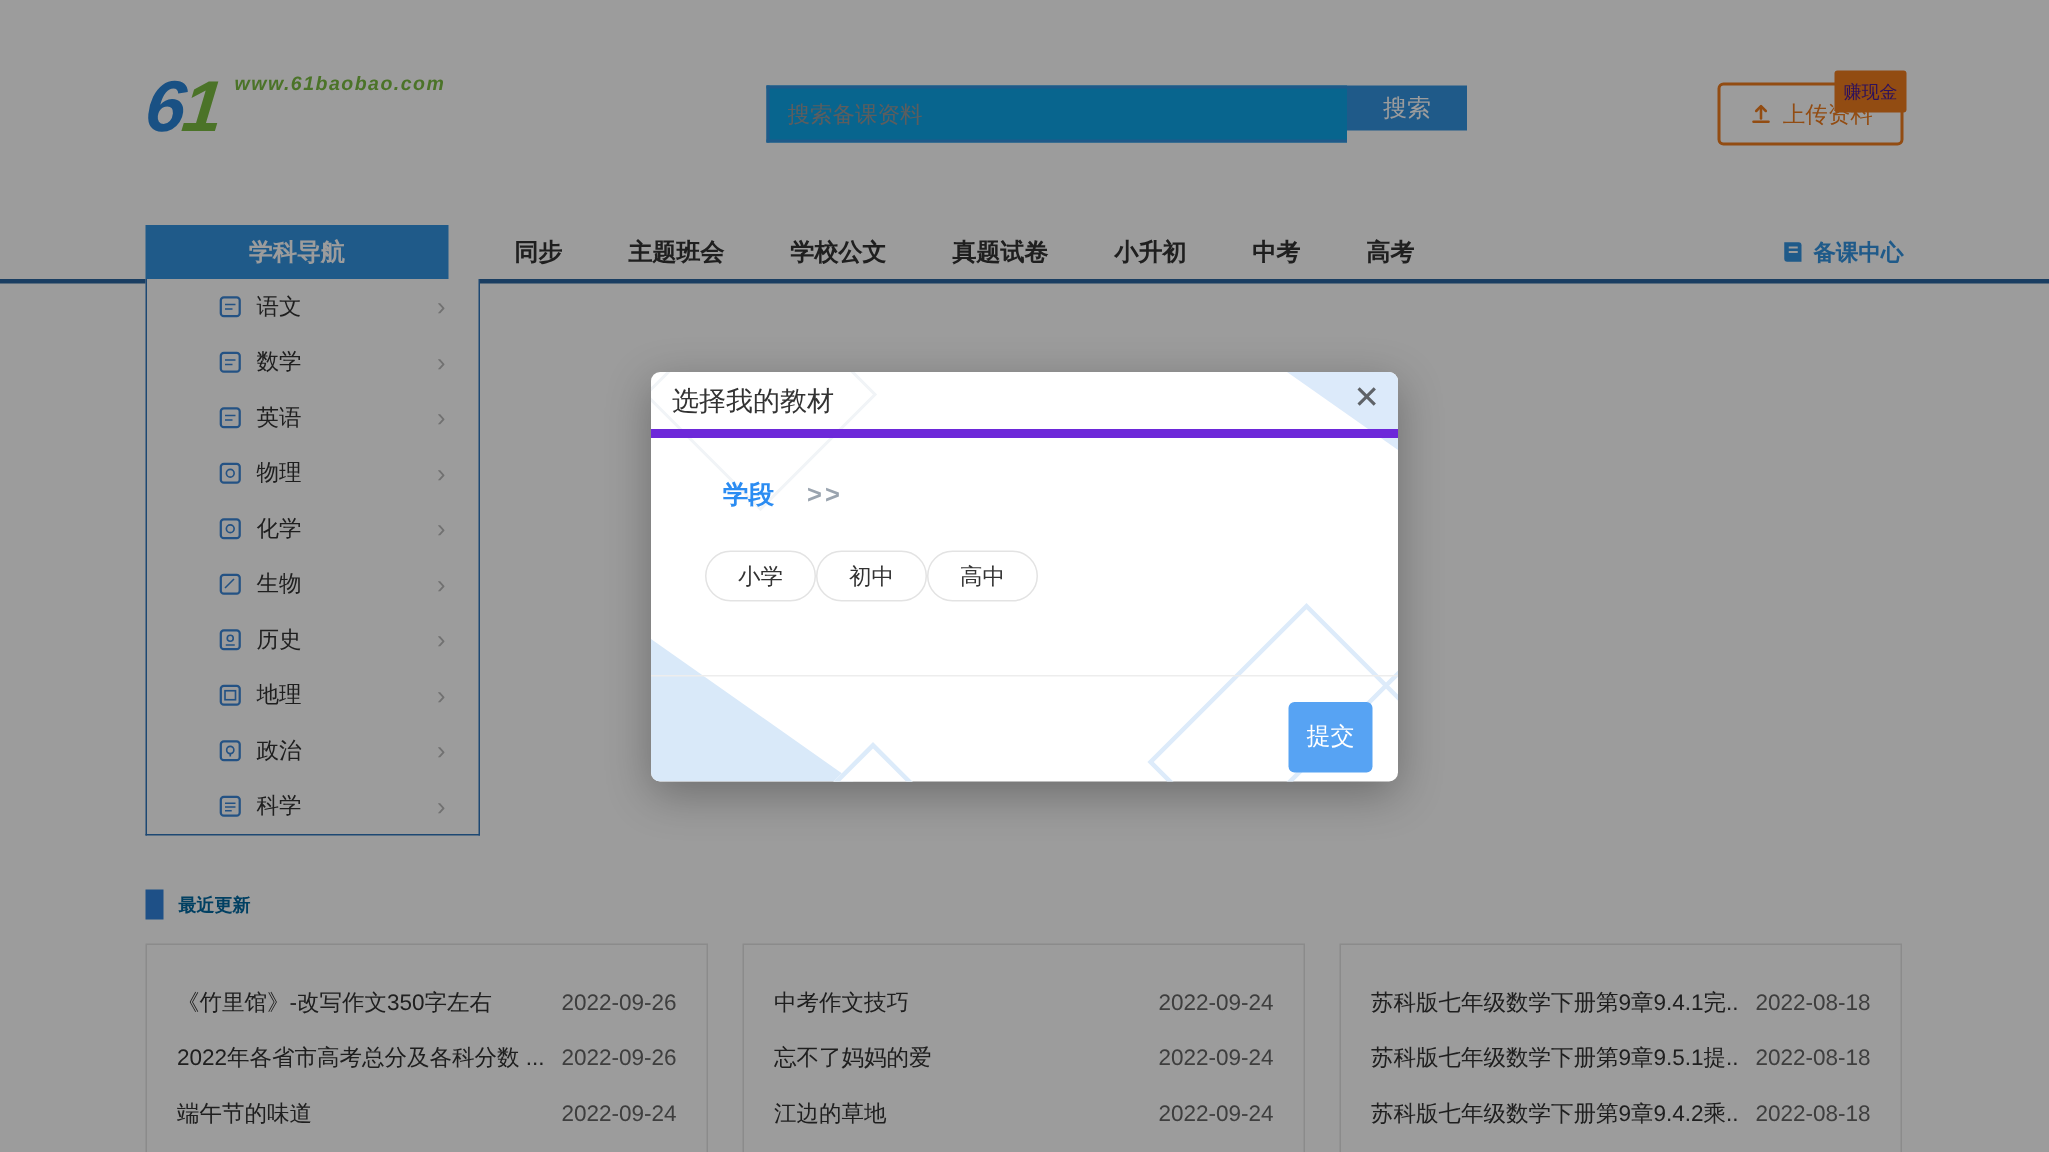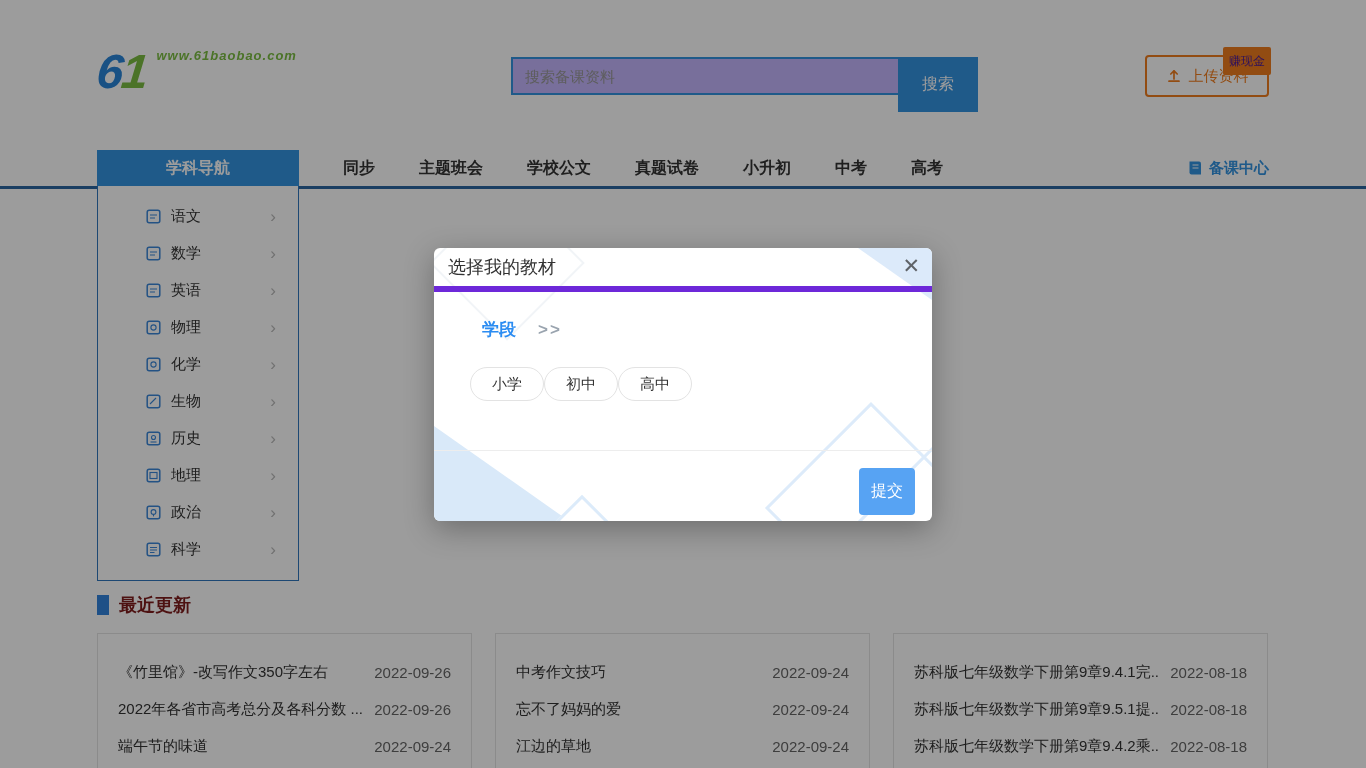--- a/index.html
+++ b/index.html
@@ -12,55 +12,55 @@
   .header { height:150px; }
   .logo { position:absolute; left:0; top:46px; display:flex; align-items:flex-start; gap:10px; }
   .logo-num { font-size:48px; font-weight:800; font-style:italic; letter-spacing:-2px;
               transform:skewX(-6deg); line-height:52px; }
   .logo-6 { color:#2a85d8; } .logo-1 { color:#7bbd42; }
   .logo-right { display:flex; flex-direction:column; }
   .logo-cn { font-size:31px; font-weight:800; font-style:italic; color:#2a85d8; line-height:34px; letter-spacing:2px;}
   .logo-url { font-size:13px; font-weight:700; font-style:italic; color:#7bbd42; letter-spacing:1px; margin-top:2px;}
   .searchbar { position:absolute; left:414px; top:57px; display:flex; height:38px; }
   .search-input { width:387px; height:38px; border:2px solid #3393e1; border-right:none;
-                  padding:0 12px; font-size:15px; outline:none; color:#333; background:#c4b5fd;}
+                  padding:0 12px; font-size:15px; outline:none; color:#333; background:#0ea5e9;}
   .search-input::placeholder { color:#999; }
-  .search-btn { width:80px; height:55px; background:#3393e1; color:#fff; border:none;
+  .search-btn { width:80px; height:30px; background:#3393e1; color:#fff; border:none;
                 font-size:16px; cursor:pointer; }
   .upload-btn { position:absolute; right:0; top:55px; width:124px; height:42px;
                 border:2px solid #ef7c1e; border-radius:4px; background:transparent;
                 color:#ef7c1e; font-size:15px; display:flex; align-items:center;
                 justify-content:center; gap:7px; cursor:pointer; }
   .upload-badge { position:absolute; right:-4px; top:-10px; background:#ef7c1e; color:#4c1d95;
                   font-size:12px; padding:7px 6px; border-radius:2px; line-height:14px; }
 
   
   .navwrap { width:1366px; border-bottom:3px solid #2b66a0; }
   .nav { height:36px; display:flex; align-items:center; }
   .nav-active { width:202px; height:36px; background:#3393e1; color:#fff; font-size:16px;
                 font-weight:700; display:flex; align-items:center; justify-content:center; cursor:pointer;}
   .nav-item { font-size:16px; font-weight:700; color:#333; cursor:pointer; margin-left:44px; white-space:nowrap;}
   .nav-item:first-of-type { margin-left:41px; }
   .nav-right { margin-left:auto; display:flex; align-items:center; gap:6px; color:#3393e1;
                font-size:15px; font-weight:700; cursor:pointer; }
 
   
-  .sidebar { position:absolute; left:97px; top:186px; width:202px; background:#fff;
-             border:1px solid #3076bc; border-top:none; padding:12px 0; }
+  .sidebar { position:absolute; left:97px; top:186px; width:223px; background:#fff;
+             border:1px solid #3076bc; border-top:none; padding:0 0; }
   .side-item { height:37px; display:flex; align-items:center; padding:0 22px 0 48px;
                cursor:pointer; font-size:15px; color:#333; }
   .side-icon { display:flex; margin-right:10px; }
   .side-label { flex:1; }
   .side-chevron { color:#b9b9b9; font-size:17px; line-height:1; }
 
   
   .recent { position:absolute; left:0; top:593px; width:1366px; }
   .recent-head { display:flex; align-items:center; gap:10px; }
   .recent-marker { width:12px; height:20px; background:#3183dd; }
-  .recent-title { font-size:18px; font-weight:700; color:#7f1d1d; }
+  .recent-title { font-size:12px; font-weight:700; color:#0369a1; }
   .cards { display:flex; gap:23px; margin-top:16px; }
   .card { width:375px; height:175px; background:#fff; border:1px solid #e4e4e4; padding:20px 20px 0; }
   .card-row { display:flex; justify-content:space-between; align-items:center; height:37px; }
   .row-title { font-size:15px; color:#333; white-space:nowrap; overflow:hidden; cursor:pointer; }
   .row-date { font-size:15px; color:#666; margin-left:12px; flex-shrink:0; }
 
   
   .overlay { position:absolute; inset:0; background:rgba(0,0,0,0.39); z-index:10; }
   .modal { position:absolute; left:434px; top:248px; width:498px; height:273px; background:#fff;
            border-radius:6px; z-index:20; overflow:hidden; box-shadow:0 8px 30px rgba(0,0,0,.3); }

